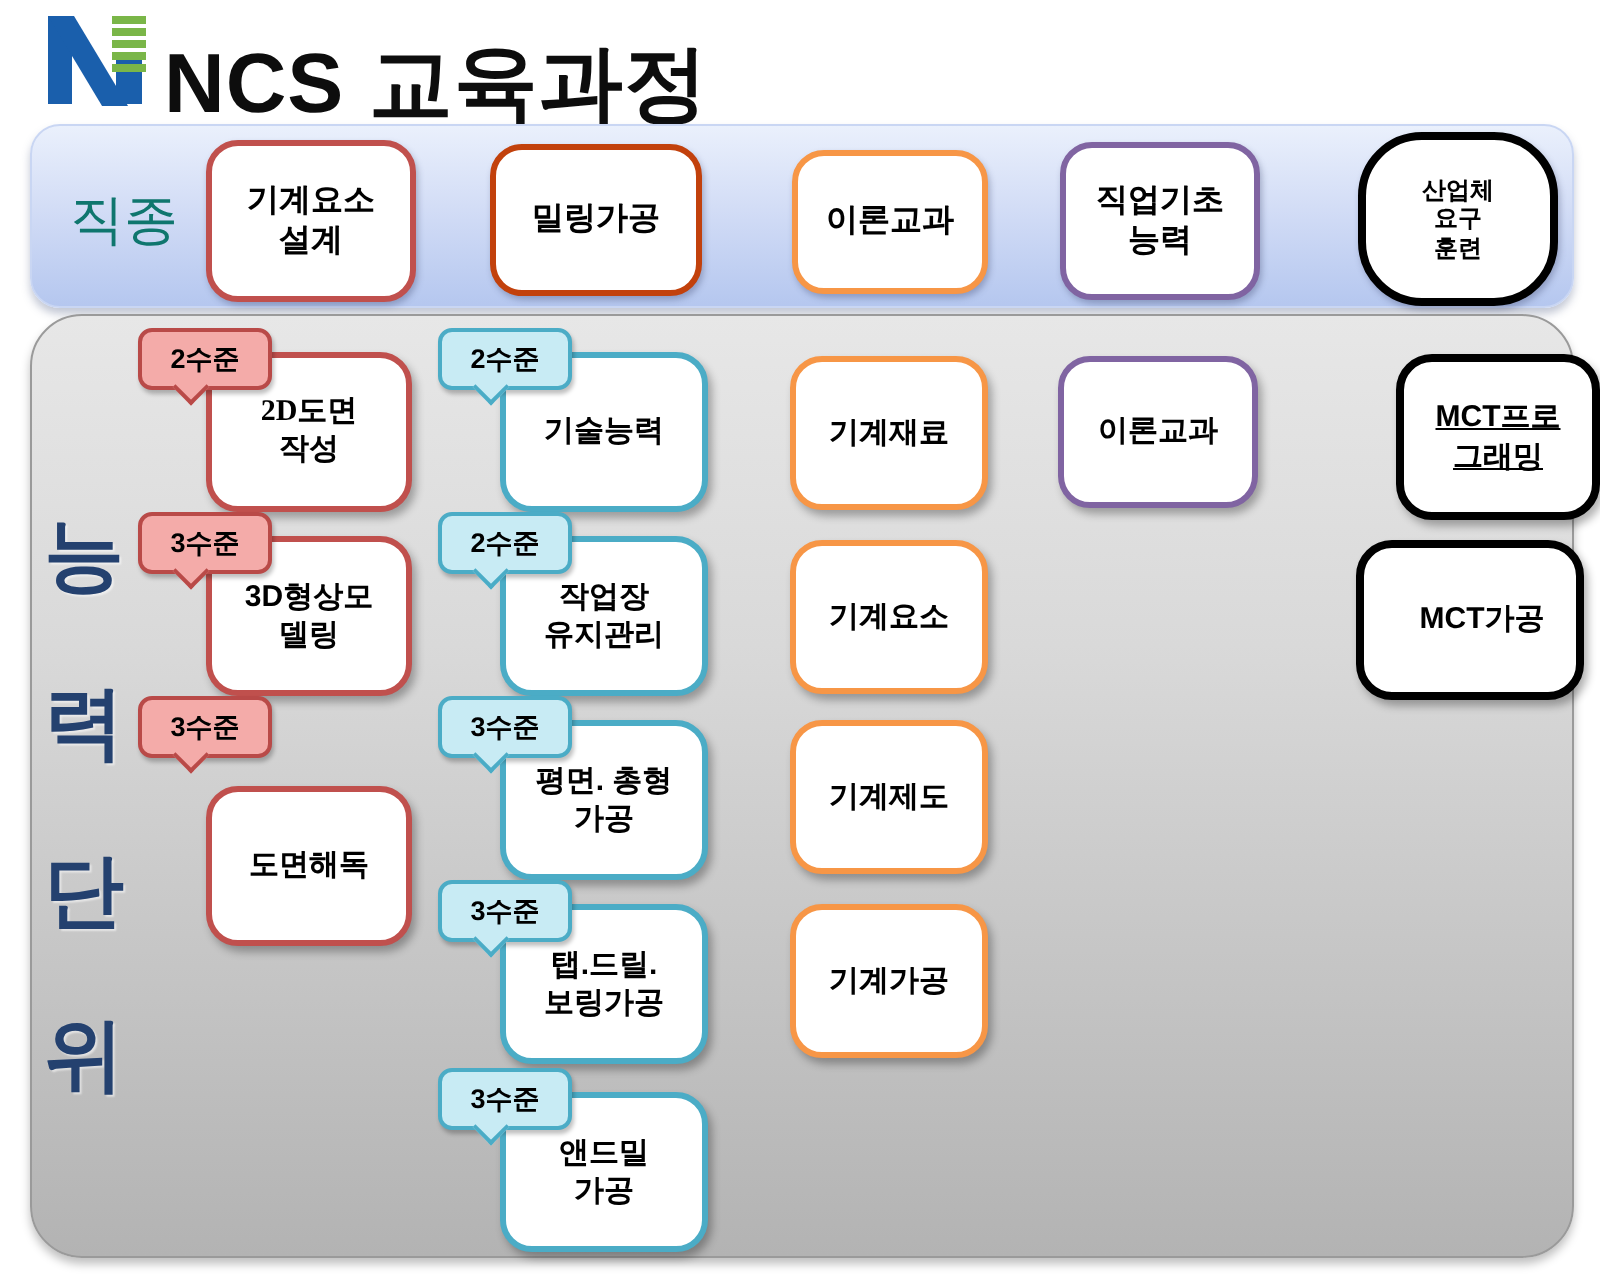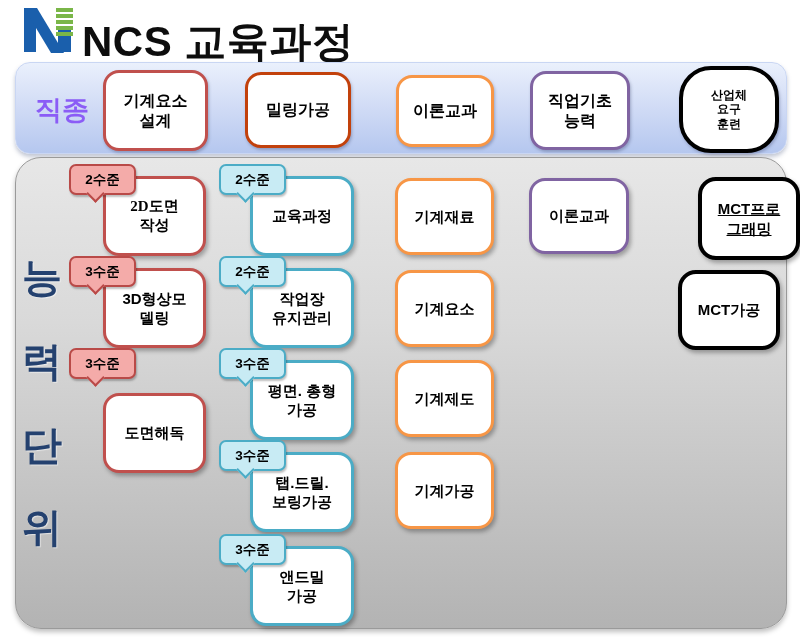--- a/index.html
+++ b/index.html
@@ -12,21 +12,21 @@
   .logo .lstem{position:absolute;left:0;top:0;width:12px;height:44px;background:#1a5fac;}
   .logo .diag{position:absolute;left:0;top:0;width:13px;height:45px;background:#1a5fac;transform:skewX(31deg);transform-origin:0 0;}
   .logo .rstem{position:absolute;right:0;bottom:0;width:13px;height:22px;background:#1a5fac;}
   .logo .stripes{position:absolute;right:-2px;top:0;width:17px;}
   .logo .stripes i{display:block;height:3.5px;margin-bottom:2.5px;background:#7ab648;}
 
   
   .job-bar{position:absolute;left:15px;top:62px;width:770px;height:90px;border-radius:15px;
     background:linear-gradient(180deg,#eaf0fc 0%,#d3ddf6 45%,#b5c7ef 100%);
     border:1px solid #c9d6f3;box-shadow:0 3px 4px rgba(120,130,160,0.45);}
-  .job-label{position:absolute;left:24px;top:92px;width:76px;text-align:center;font-size:27px;font-weight:700;color:#8b5cf6;}
+  .job-label{position:absolute;left:24px;top:92px;width:76px;text-align:center;font-size:27px;font-weight:400;color:#0f766e;}
 
   .hbox{position:absolute;background:#fff;display:flex;align-items:center;justify-content:center;
     text-align:center;font-weight:800;font-size:16px;line-height:1.25;white-space:pre-line;color:#000;
     border-radius:16px;box-shadow:1px 2px 3px rgba(60,70,110,0.35);}
   .hbox.black{border-radius:32px;font-size:12px;line-height:1.2;}
 
   
   .unit-panel{position:absolute;left:15px;top:157px;width:770px;height:470px;border-radius:26px;
     background:linear-gradient(180deg,#e7e7e7 0%,#d9d9d9 35%,#b3b3b3 100%);
     border:1px solid #9a9a9a;box-shadow:0 3px 5px rgba(0,0,0,0.25);}
@@ -109,21 +109,21 @@
   <div class="badge red" style="left:69px;top:348px;">
     <span>3수준</span>
       <i class="tail"></i>
   </div>
   <div class="ubox b-red" style="left:103px;top:360px;width:97px;height:74px;margin-top:33px;">도면해독</div>
 
   <div class="badge teal" style="left:219px;top:164px;">
     <span>2수준</span>
       <i class="tail"></i>
   </div>
-  <div class="ubox b-teal" style="left:250px;top:176px;width:98px;height:74px;">교육과정</div>
+  <div class="ubox b-teal" style="left:250px;top:176px;width:98px;height:74px;">기술능력</div>
 
   <div class="badge teal" style="left:219px;top:256px;">
     <span>2수준</span>
       <i class="tail"></i>
   </div>
   <div class="ubox b-teal" style="left:250px;top:268px;width:98px;height:74px;">작업장
 유지관리</div>
 
   <div class="badge teal" style="left:219px;top:348px;">
     <span>3수준</span>
@@ -148,15 +148,15 @@
 
   <div class="ubox b-orange" style="left:395px;top:178px;width:93px;height:71px;">기계재료</div>
   <div class="ubox b-orange" style="left:395px;top:270px;width:93px;height:71px;">기계요소</div>
   <div class="ubox b-orange" style="left:395px;top:360px;width:93px;height:71px;">기계제도</div>
   <div class="ubox b-orange" style="left:395px;top:452px;width:93px;height:71px;">기계가공</div>
 
   <div class="ubox b-purple" style="left:529px;top:178px;width:94px;height:70px;">이론교과</div>
 
   <div class="ubox b-black" style="left:698px;top:177px;width:94px;height:75px;text-decoration:underline;">MCT프로
 그래밍</div>
-  <div class="ubox b-black" style="left:678px;top:270px;width:94px;height:72px;">MCT가공</div>
+  <div class="ubox b-black" style="left:678px;top:270px;width:94px;height:72px;padding-left:12px;">MCT가공</div>
 
 </div>
 
 </body></html>

